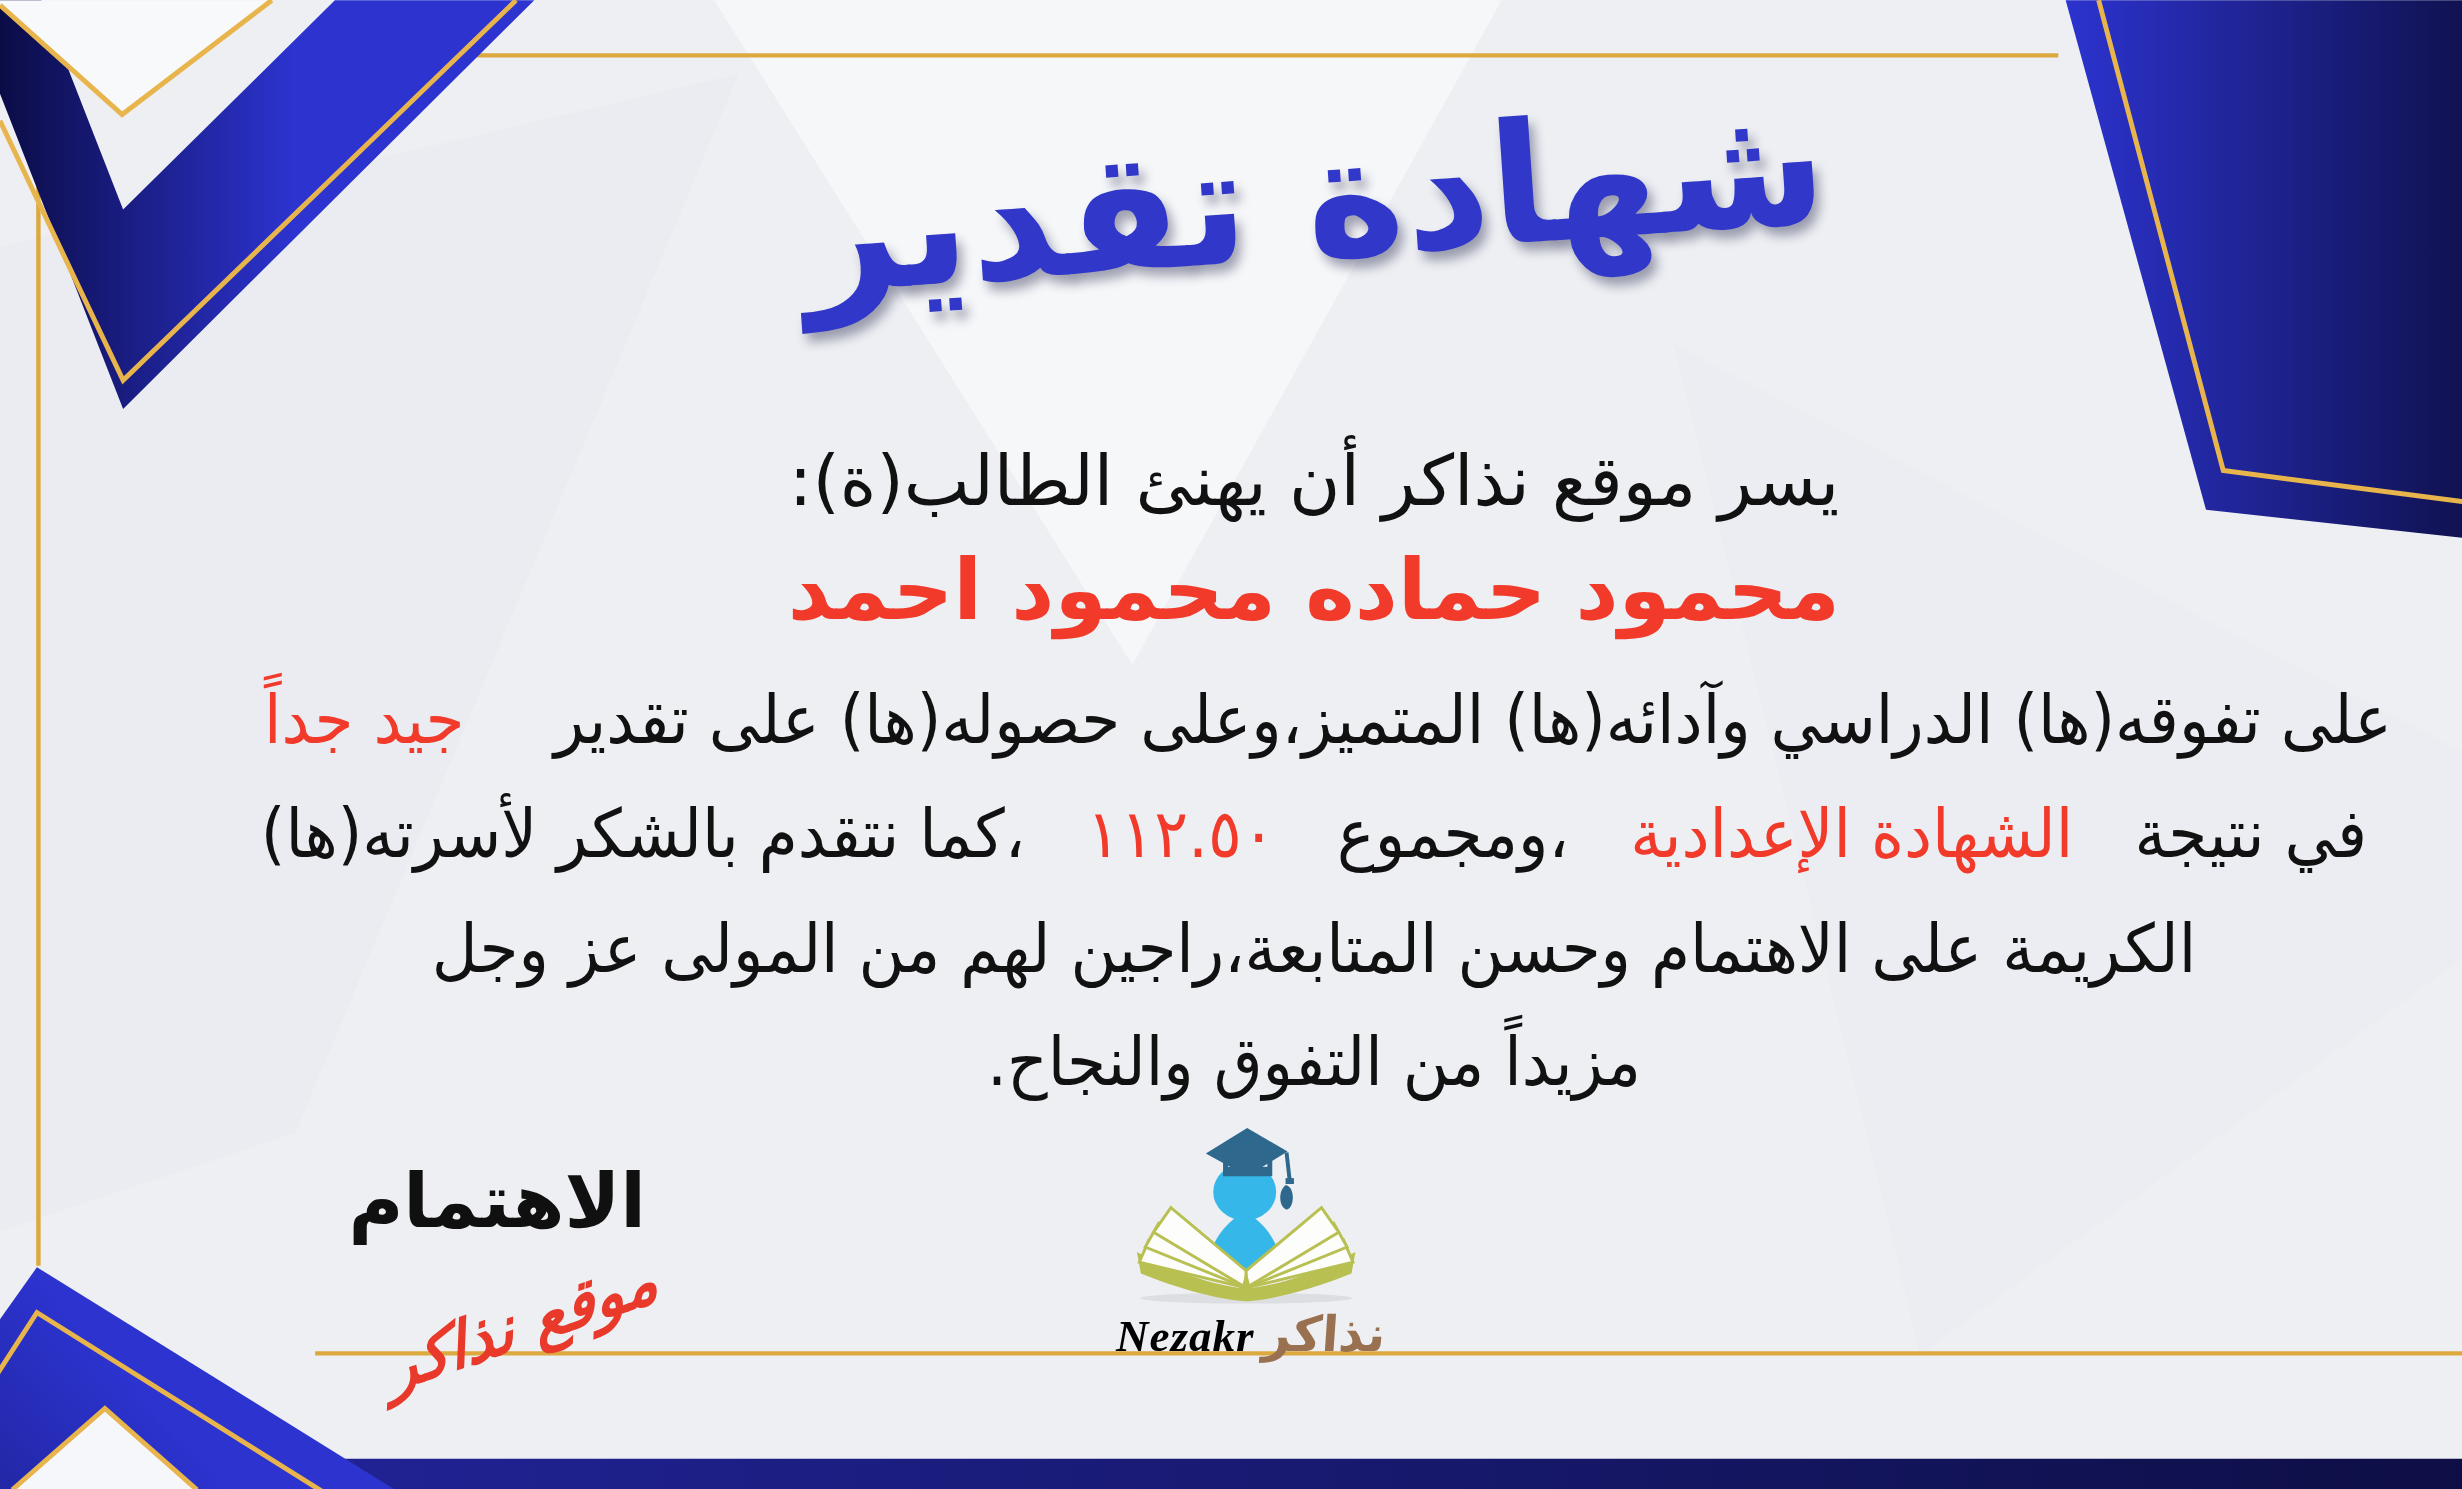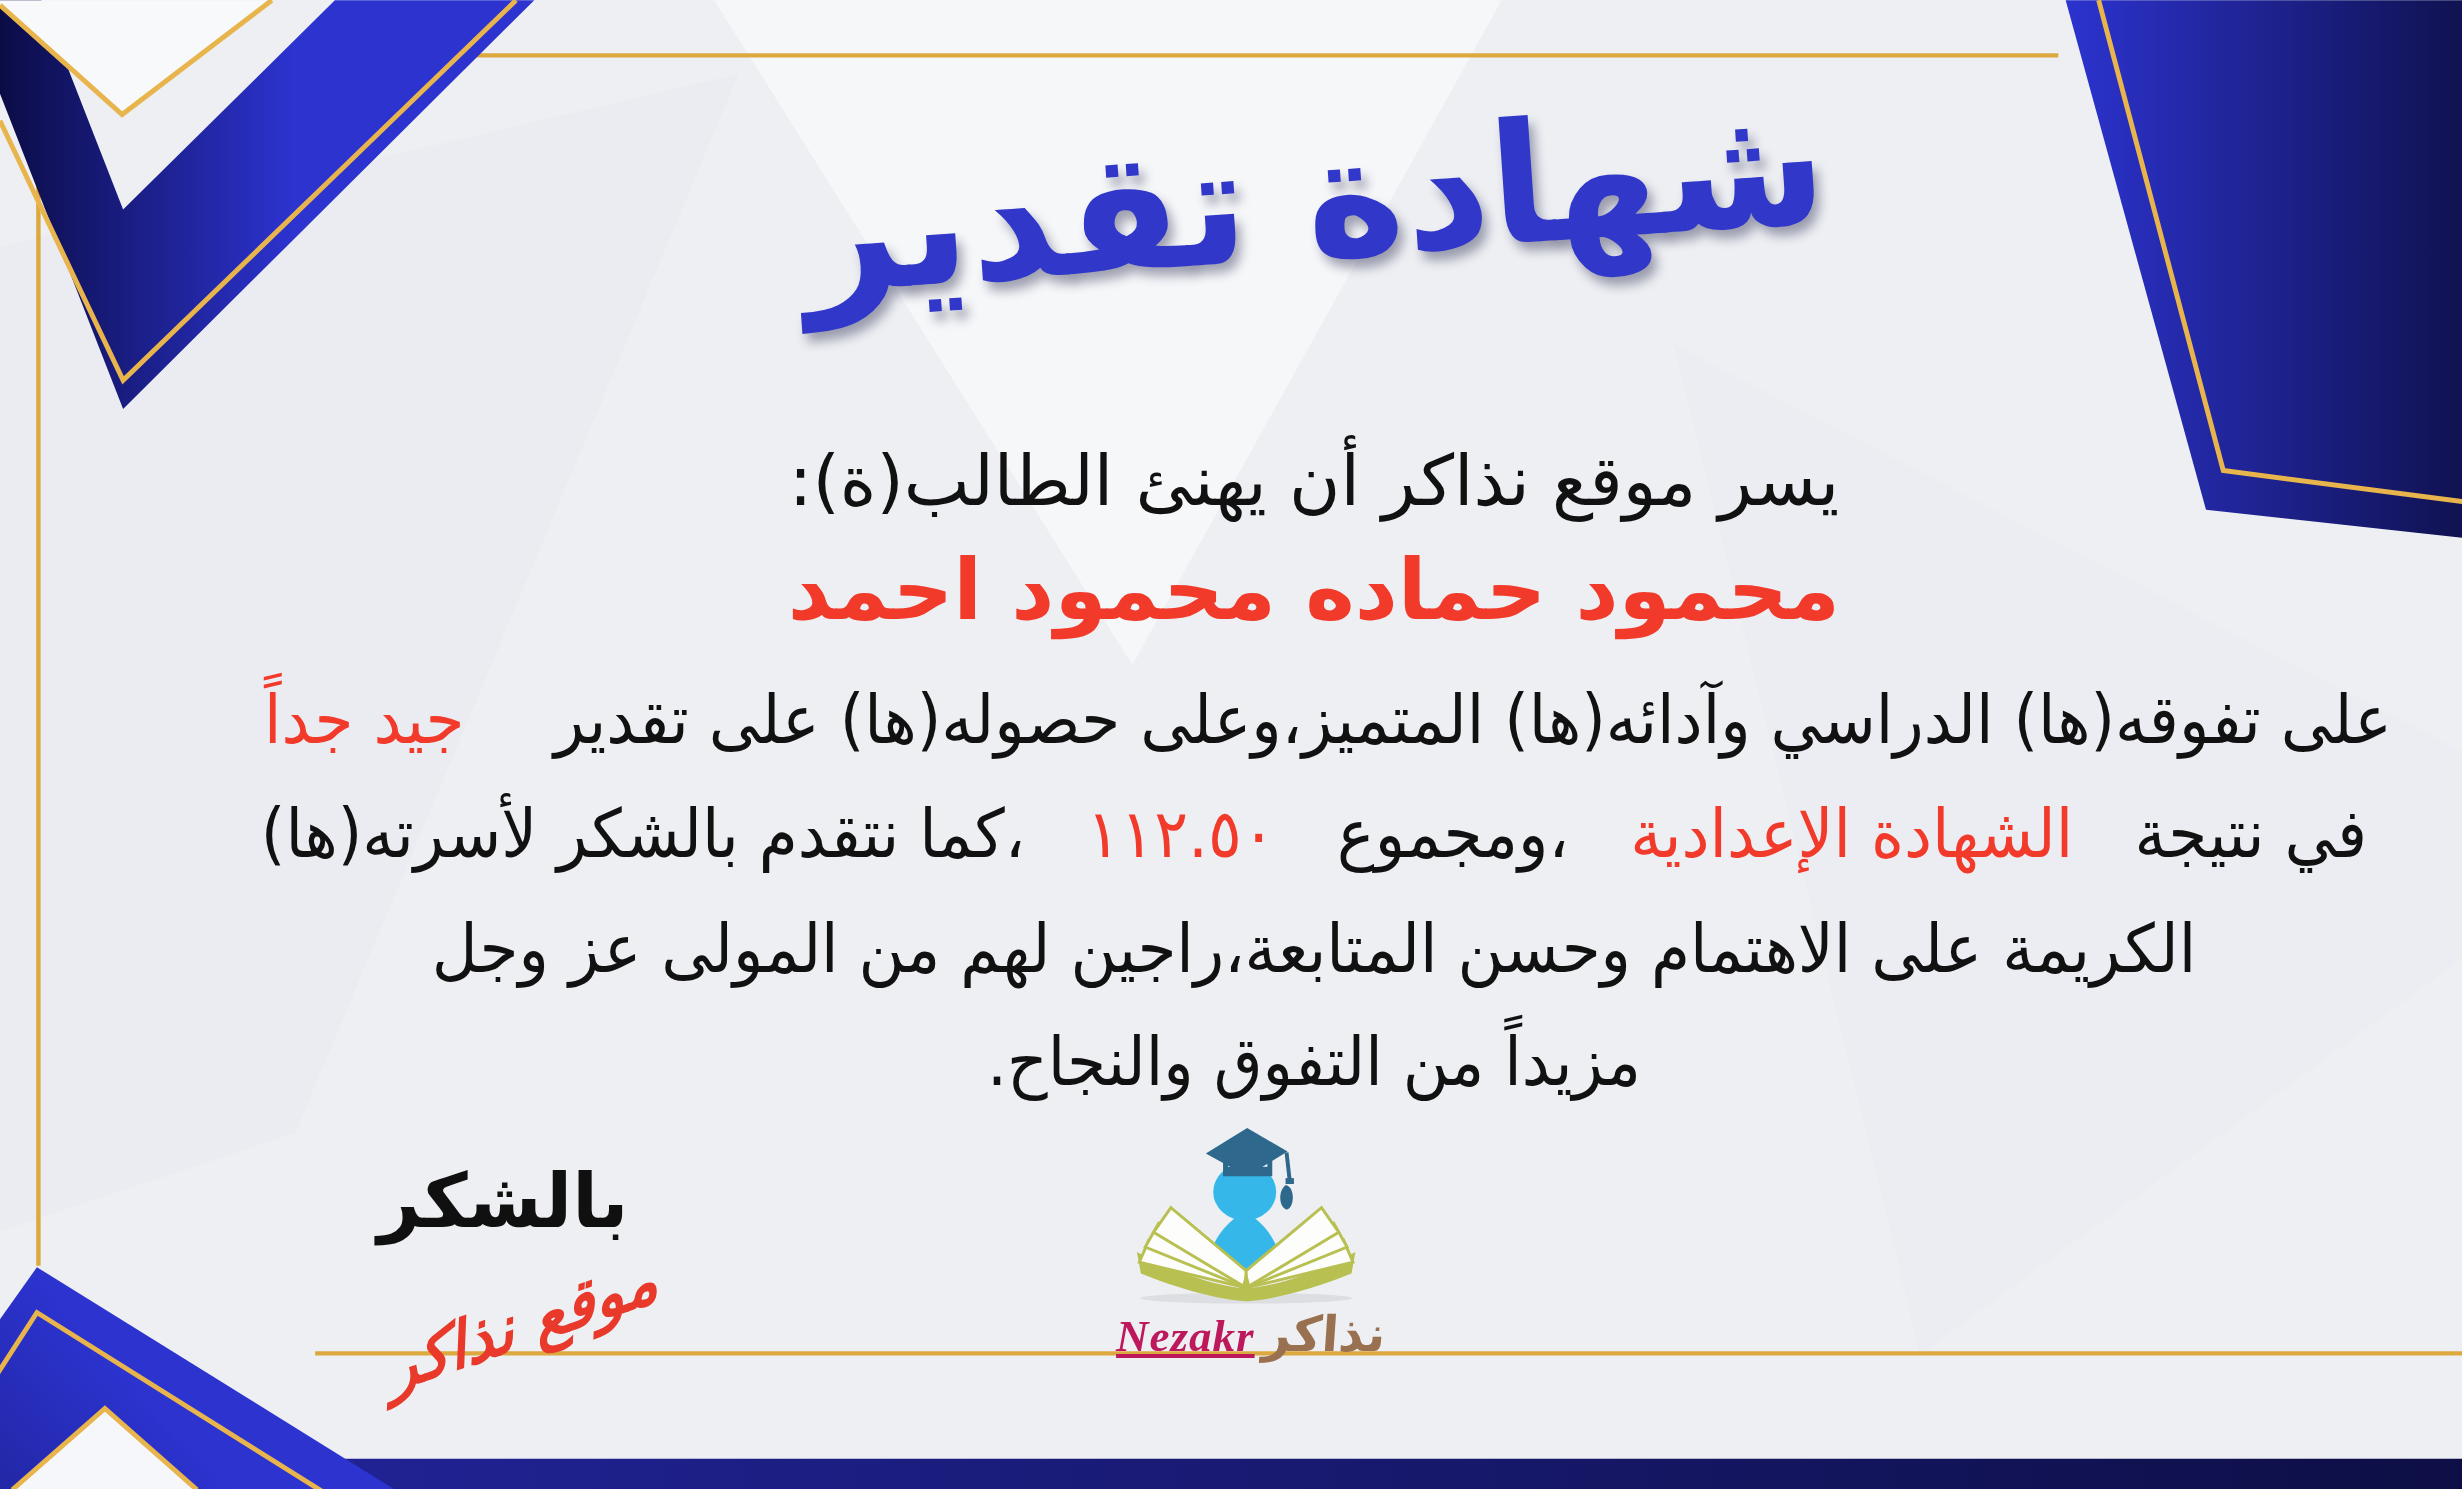--- a/index.html
+++ b/index.html
@@ -50,21 +50,21 @@
   }
   
   .logo{position:absolute;left:1123px;top:1123px;width:394px;}
   .logo svg{display:block;width:394px;height:187px;}
   .logo-text{
     width:256px;margin-top:-3.9px;
     display:flex;justify-content:center;align-items:baseline;gap:8.9px;
   }
   .logo-latin{
     font-family:"Liberation Serif",serif;font-style:italic;font-weight:bold;
-    font-size:45px;color:#be185d;letter-spacing:1px;text-decoration:underline;
+    font-size:45px;color:#000000;letter-spacing:1px;
   }
   .logo-arabic{
     font-family:"DejaVu Sans",sans-serif;font-weight:bold;
     font-size:49px;color:#9a7150;transform:skewX(-4deg);
   }
 </style>
 </head>
 <body>
 
 <div class="page">
@@ -151,21 +151,21 @@
     <span>في نتيجة</span>
     <span class="red gap">الشهادة الإعدادية</span>
     <span>،ومجموع</span>
     <span class="red gap">١١٢.٥٠</span>
     <span>،كما نتقدم بالشكر لأسرته(ها)</span>
   </p>
 
   <p class="line b3">الكريمة على الاهتمام وحسن المتابعة،راجين لهم من المولى عز وجل</p>
   <p class="line b4">مزيداً من التفوق والنجاح.</p>
 
-  <div class="sign-label">بالشكر</div>
+  <div class="sign-label">الاهتمام</div>
   <div class="sign-script">موقع نذاكر</div>
 
   <div class="logo">
     <svg viewBox="0 0 800 380" aria-hidden="true">
 
       <ellipse cx="250" cy="356" rx="215" ry="11" fill="#000" opacity="0.07"></ellipse>
 
       <ellipse cx="247" cy="140" rx="64" ry="58" fill="#35b7e9"></ellipse>
 
       <path d="M247,180 C200,207 176,248 170,298 C205,320 230,328 247,330 C264,328 289,320 324,298 C318,248 294,207 247,180 Z" fill="#35b7e9"></path>

